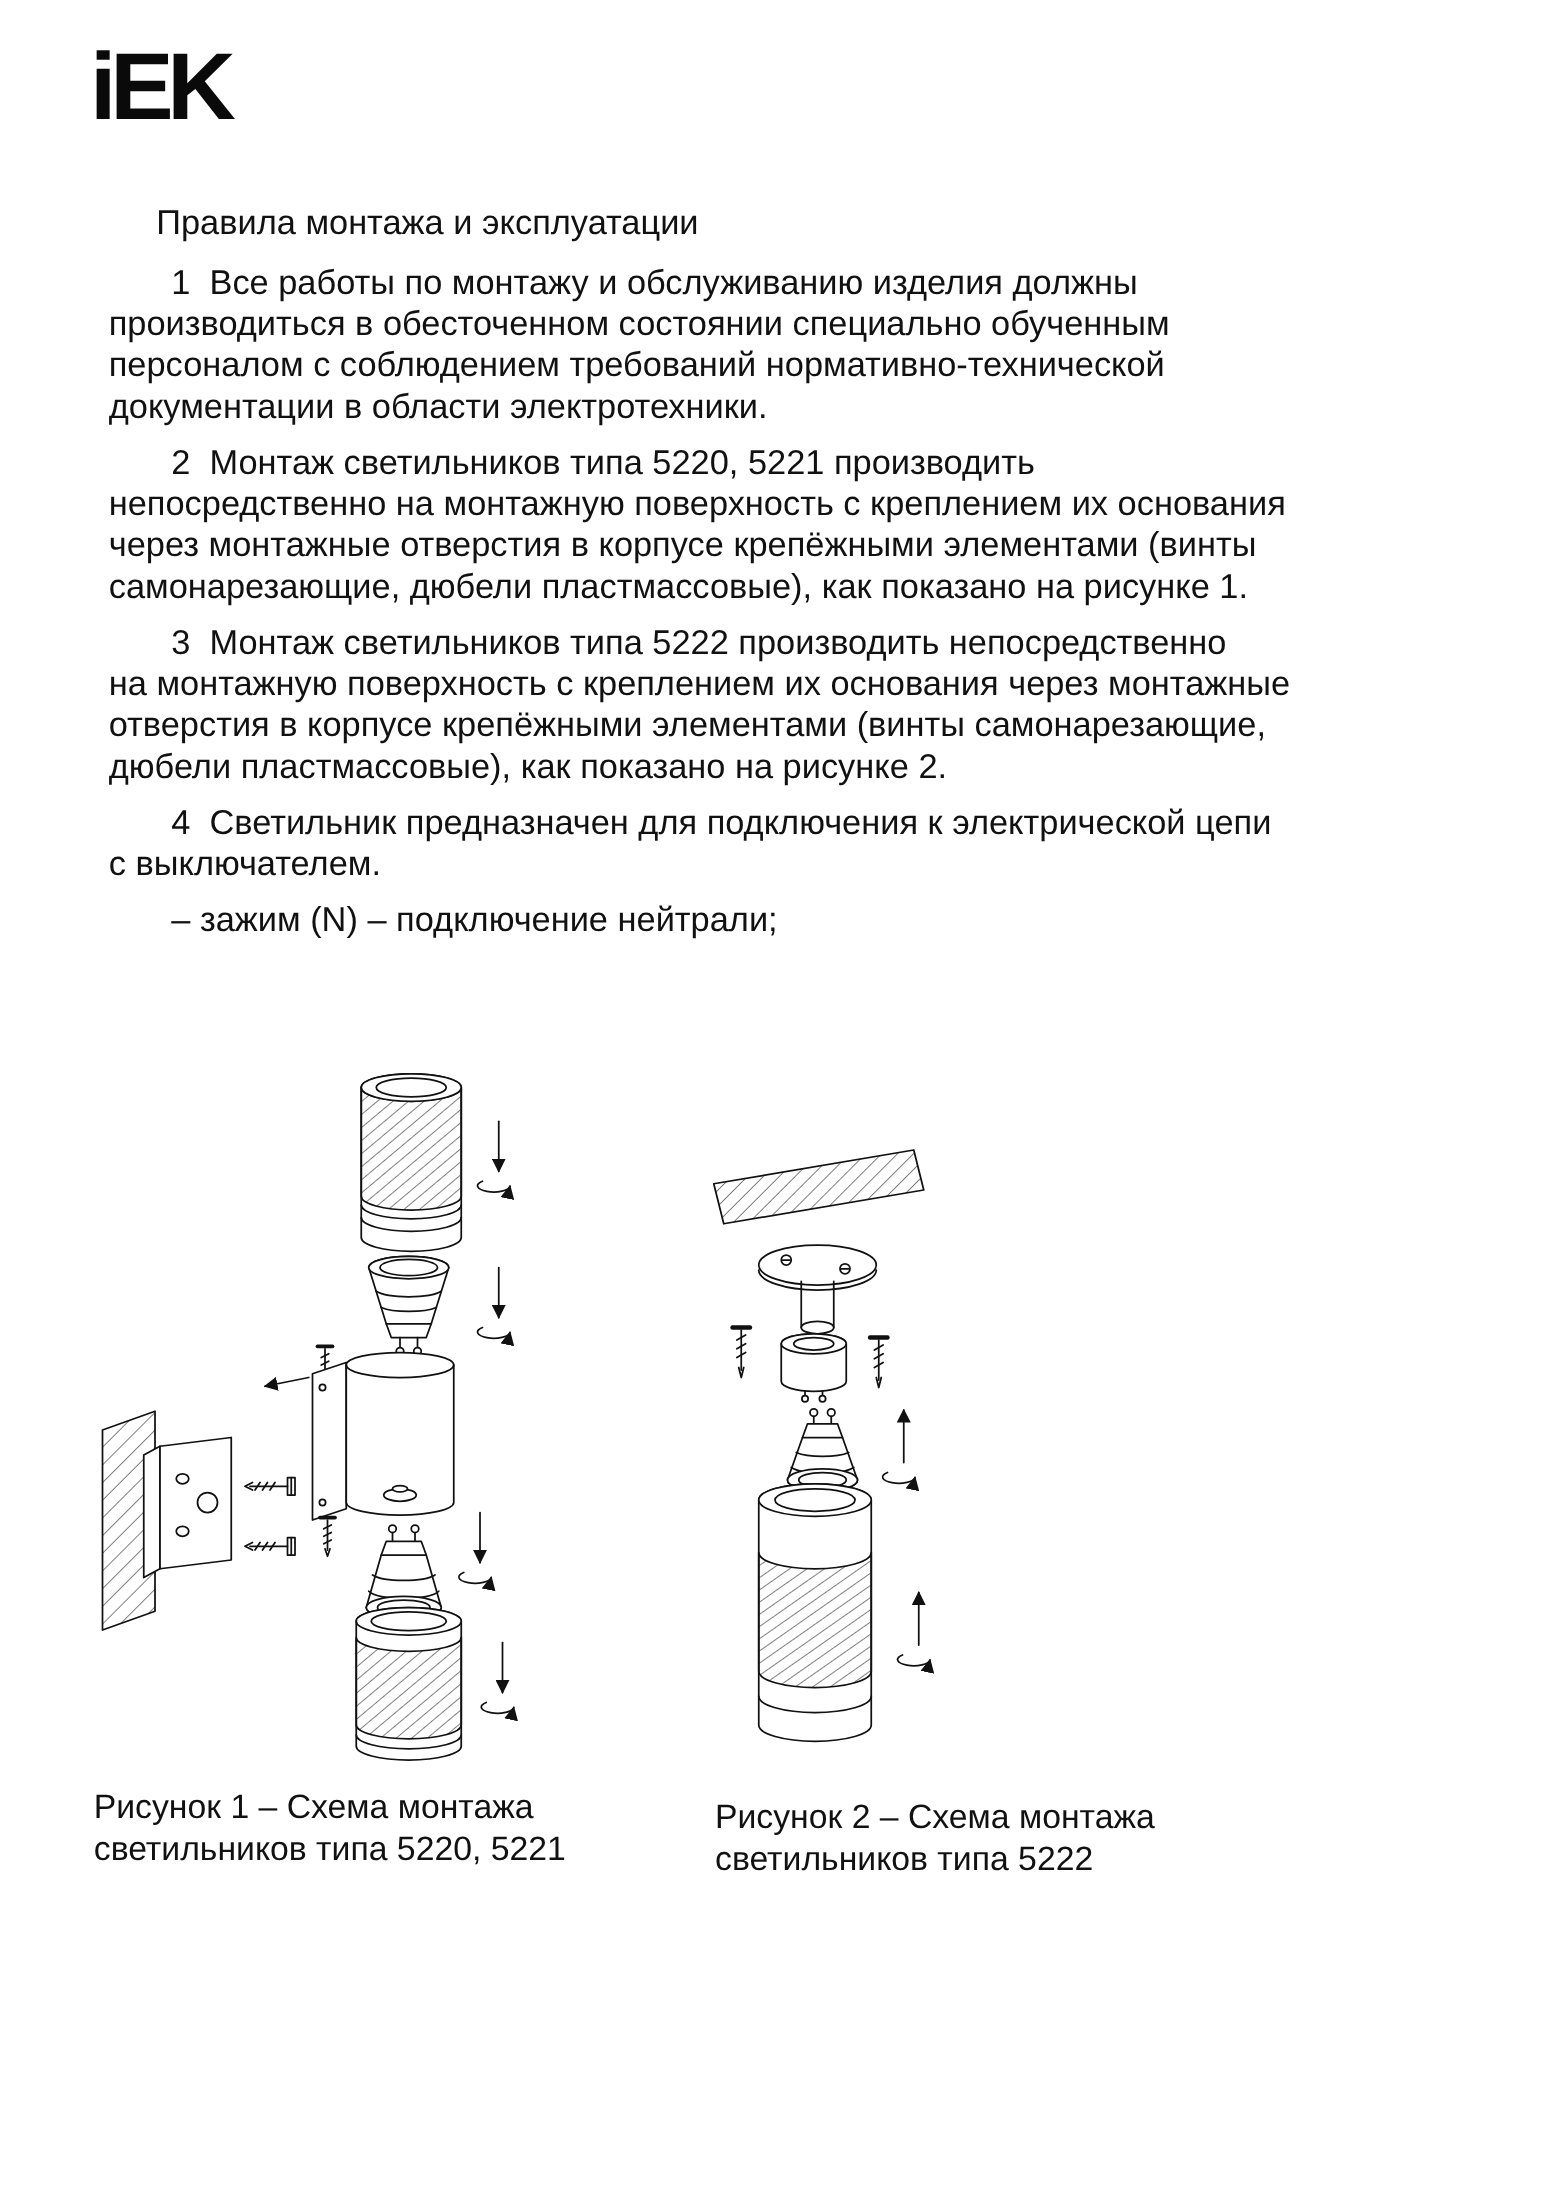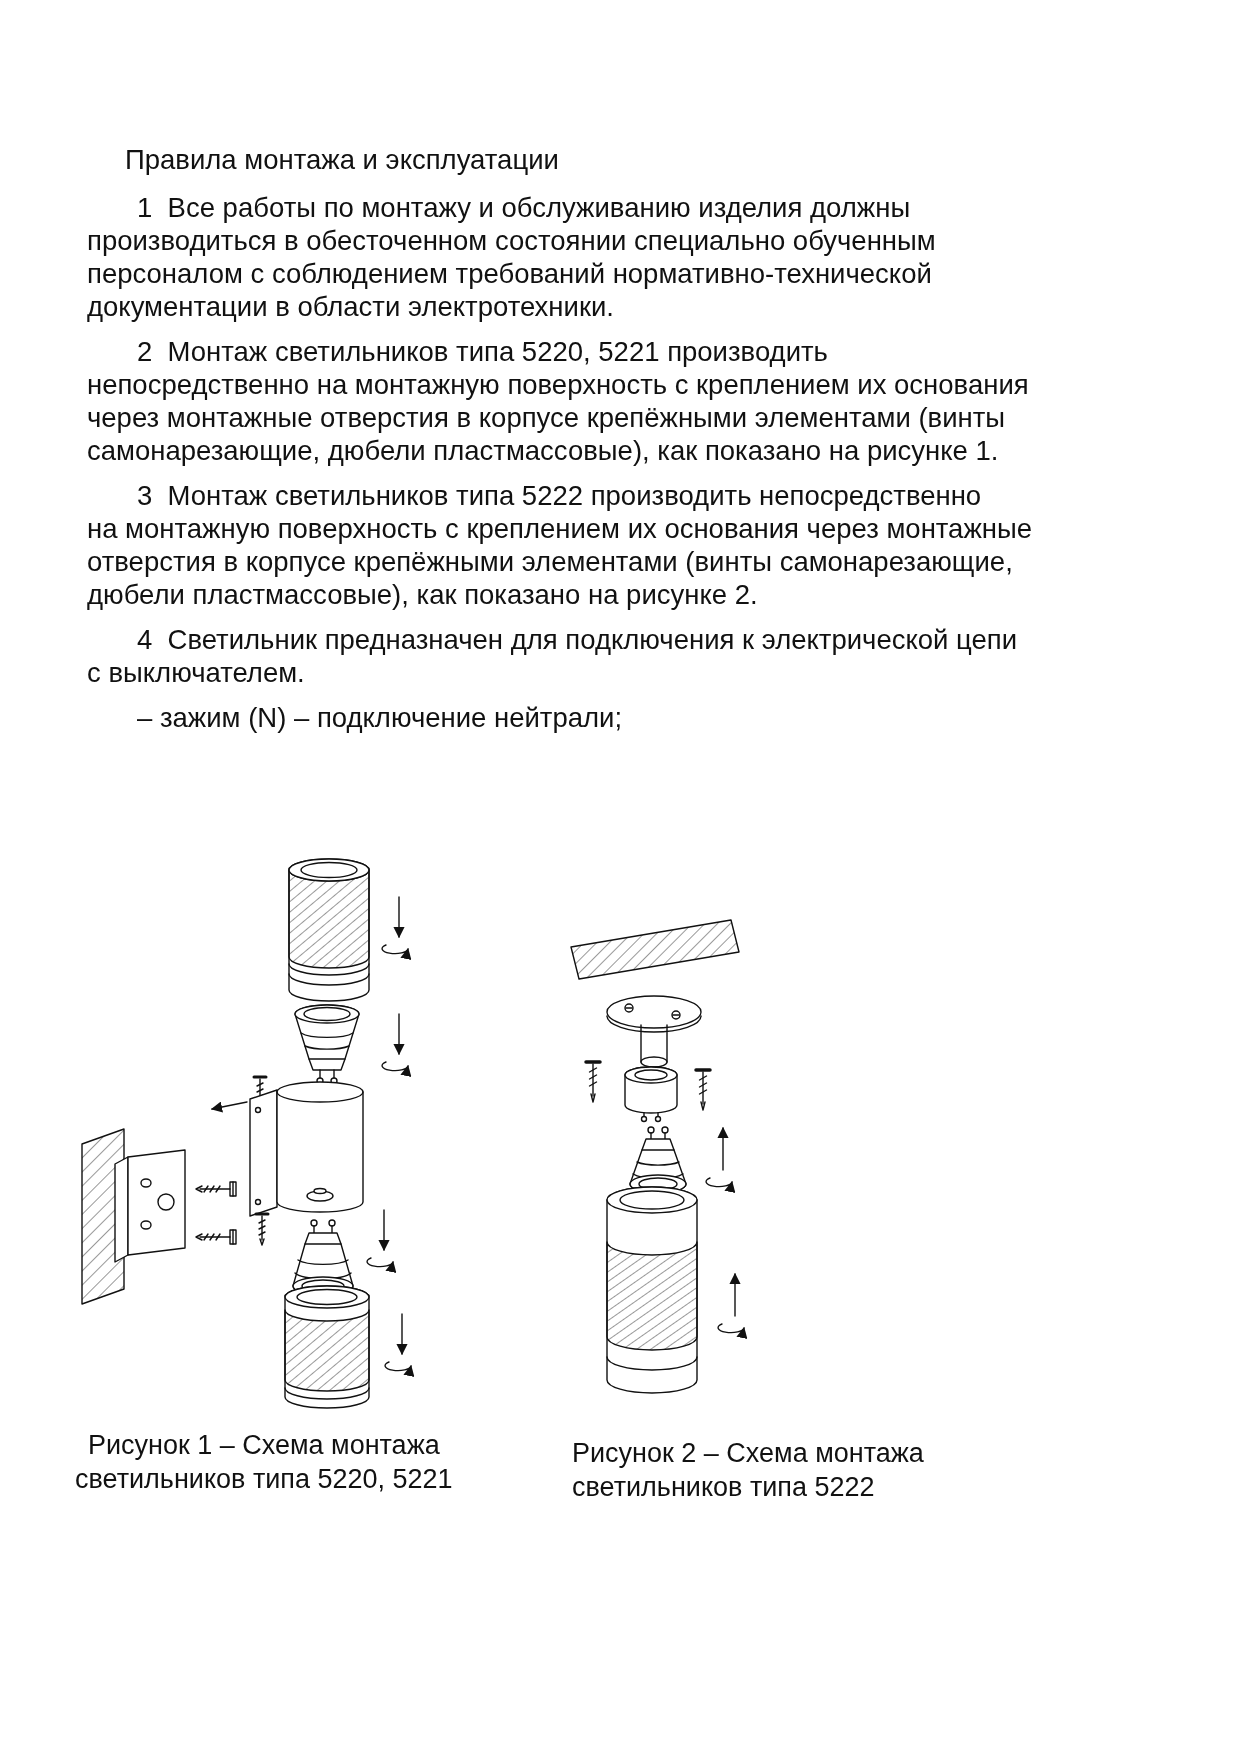--- a/index.html
+++ b/index.html
@@ -8,34 +8,35 @@
     font-family:"Liberation Sans",sans-serif;color:#111;
   }
   .logo{
     position:absolute;left:72px;top:26px;
     font-size:76px;font-weight:800;letter-spacing:-5px;color:#0a0a0a;
   }
   .textcol{
     position:absolute;left:75px;top:143px;width:1110px;
     font-size:27.5px;line-height:33px;
   }
-  .title{margin:0 0 15px 0;text-indent:50px;}
+  .title{margin:18px 0 15px 0;text-indent:50px;}
   .para{margin:12px;text-indent:50px;white-space:pre-line;}
   .caption{position:absolute;font-size:27px;line-height:34px;white-space:pre-line;}
-  .cap1{left:75px;top:1428px;text-align:center;}
+  .cap1{left:75px;top:1428px;}
   .cap2{left:572px;top:1436px;}
   .fig{position:absolute;}
   .fig1{left:62px;top:852px;}
   .fig2{left:563px;top:912px;}
 </style>
 </head>
 <body>
 
 <div class="page">
 
+  <div class="logo">iEK</div>
 
   <div class="textcol">
     <p class="title">Правила монтажа и эксплуатации</p>
     <p class="para">1&nbsp;&nbsp;Все работы по монтажу и обслуживанию изделия должны
 производиться в обесточенном состоянии специально обученным
 персоналом с соблюдением требований нормативно-технической
 документации в области электротехники.</p>
     <p class="para">2&nbsp;&nbsp;Монтаж светильников типа 5220, 5221 производить
 непосредственно на монтажную поверхность с креплением их основания
 через монтажные отверстия в корпусе крепёжными элементами (винты

